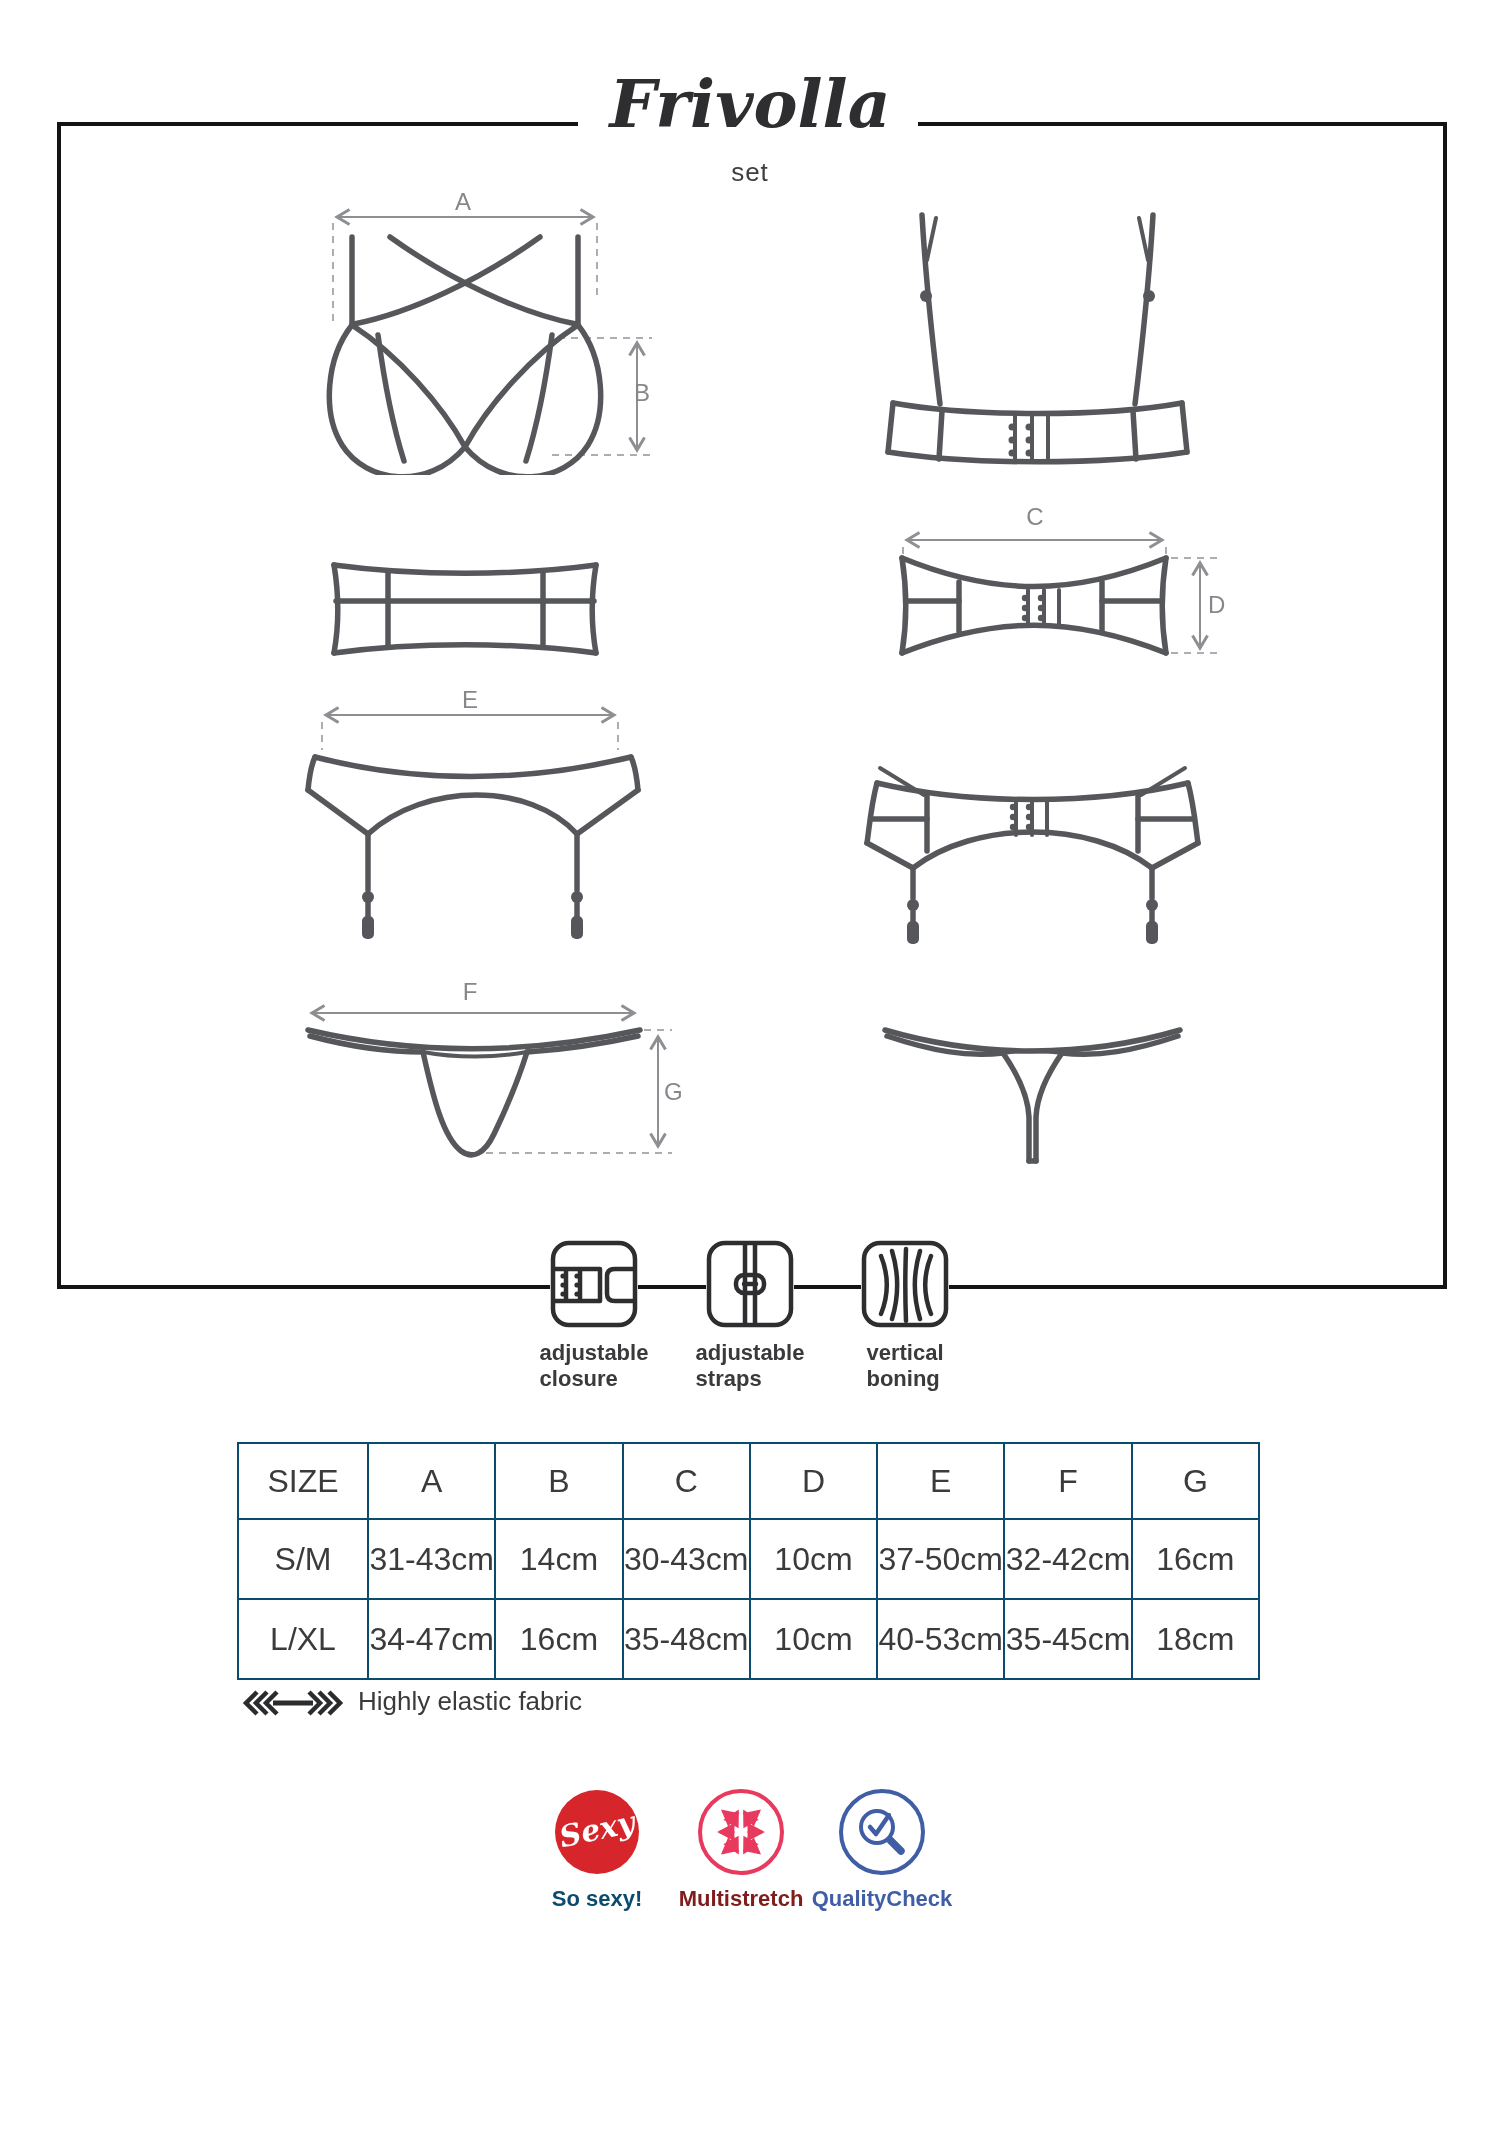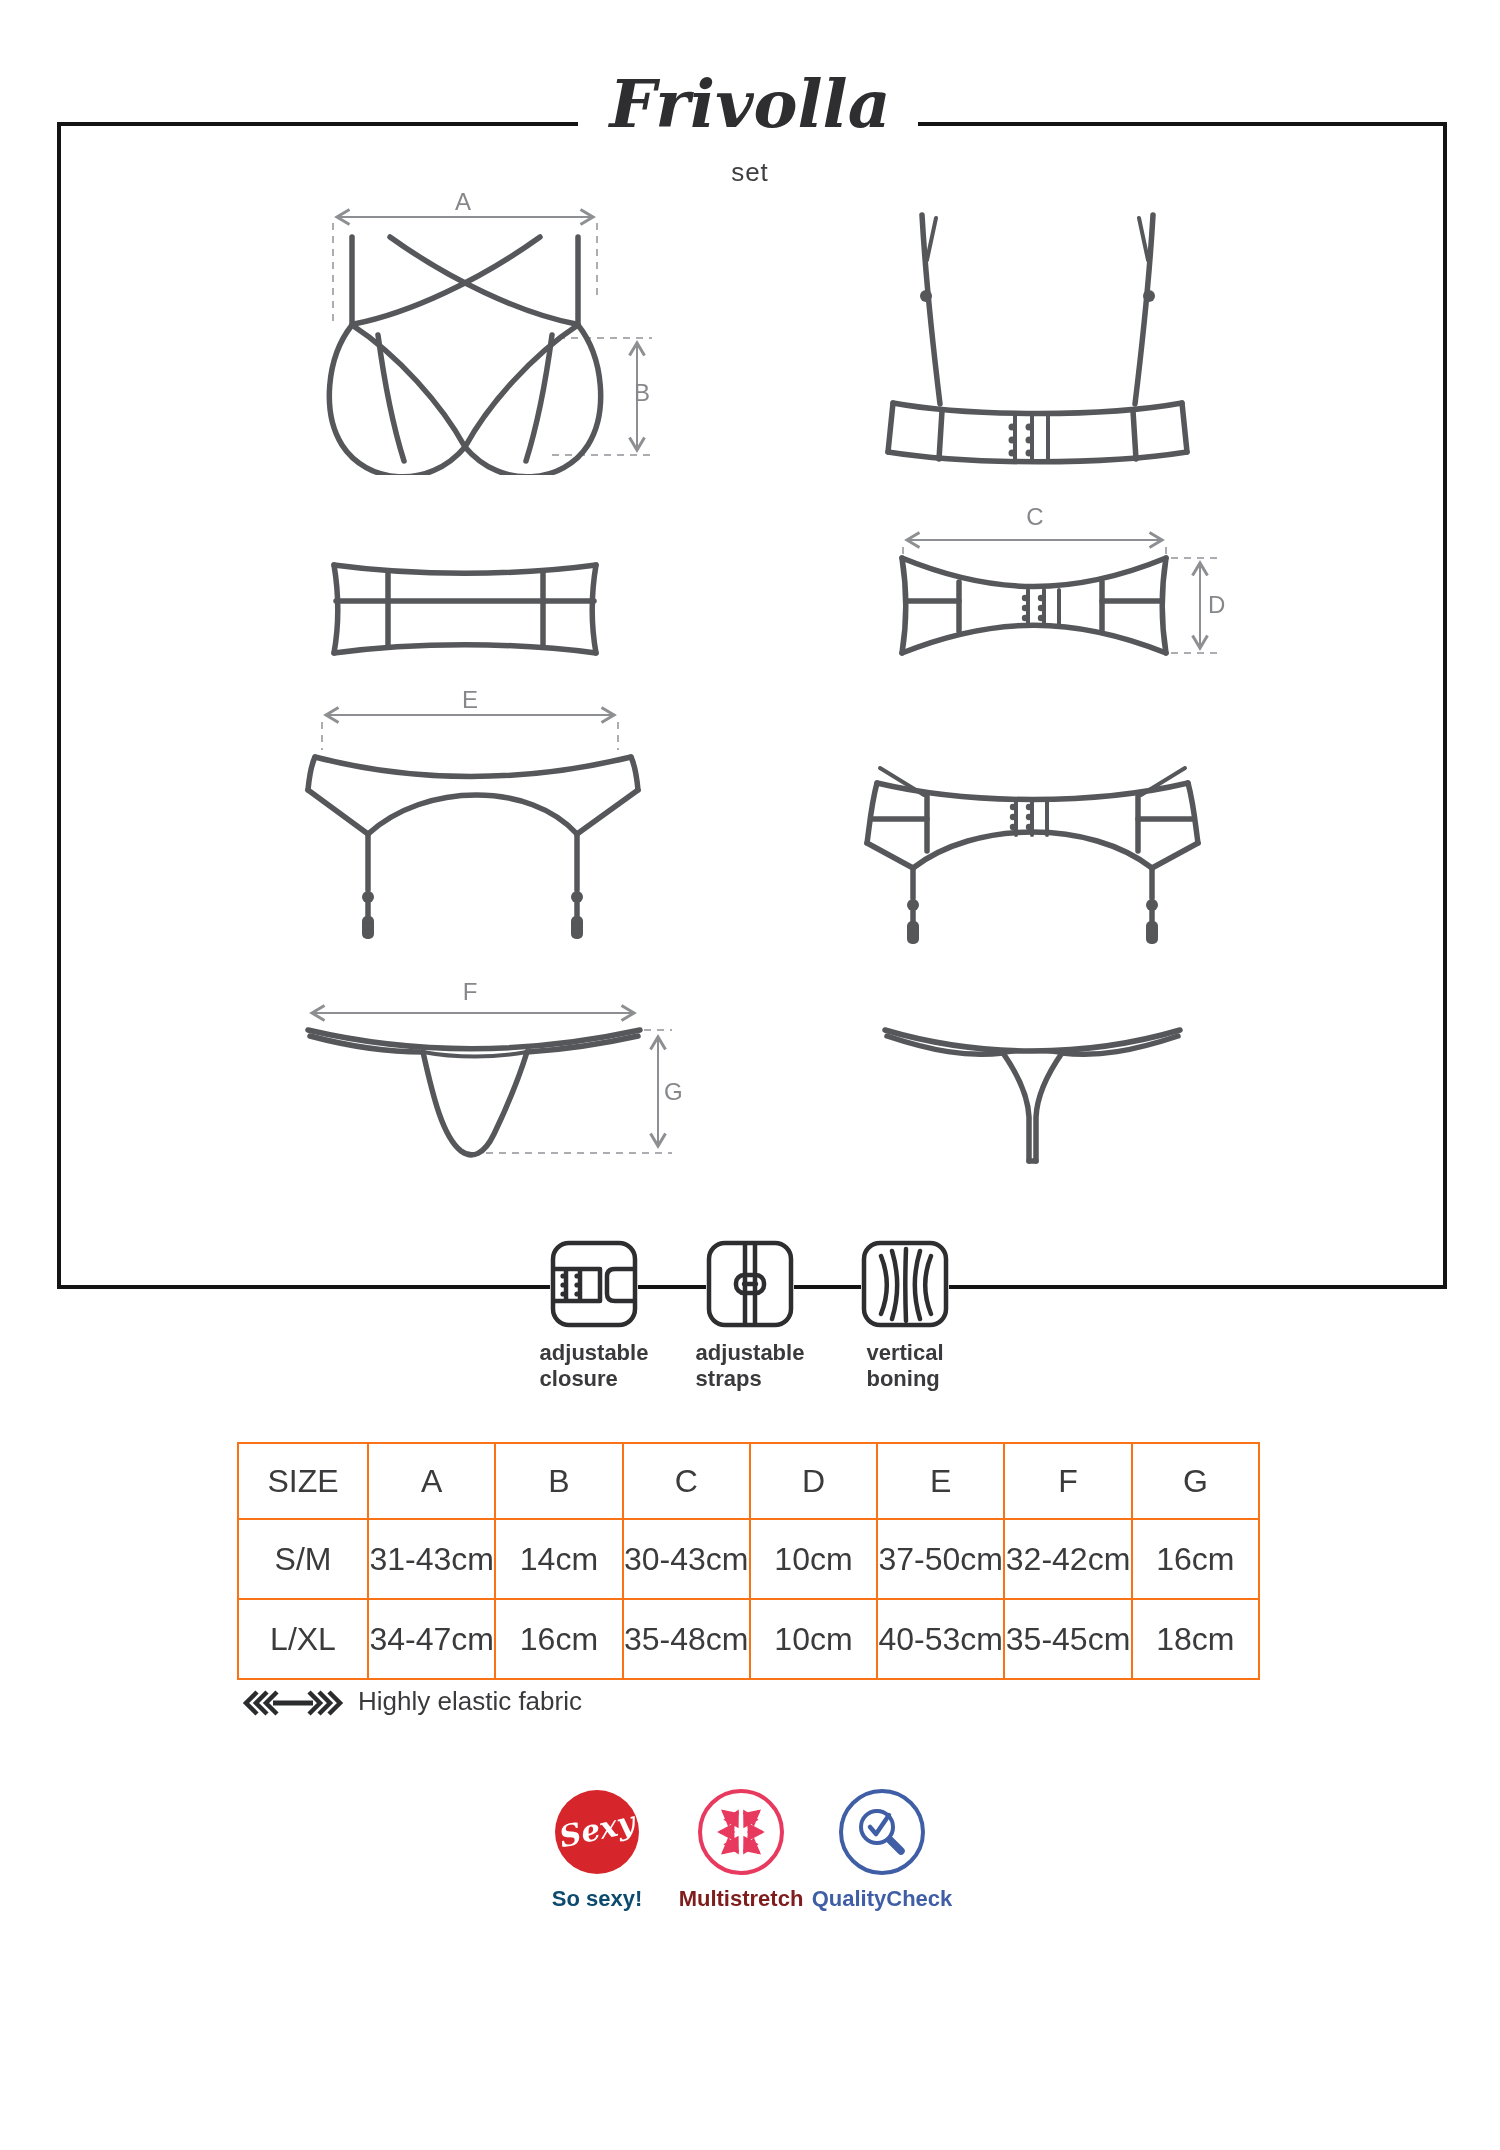--- a/index.html
+++ b/index.html
@@ -49,21 +49,21 @@
     white-space:nowrap;
   }
 
   
   #size-table-wrap { position:absolute; left:237px; top:1442px; }
   table.size {
     border-collapse:collapse; table-layout:fixed; width:1023px;
     font-size:32px; color:#3b3b3d;
   }
   table.size th, table.size td {
-    border:2px solid #f97316; text-align:center; font-weight:normal; padding:0;
+    border:2px solid #0c4a6e; text-align:center; font-weight:normal; padding:0;
   }
   table.size tr.hdr   { height:76px; }
   table.size tr.datar { height:80px;margin-top:20px; }
 
   
   #elastic-note {
     position:absolute; left:358px; top:1686px; font-size:26px; color:#3a3a3c;
   }
   .stretch-line { stroke:#2b2c2d; stroke-width:4.5; fill:none; }
 

